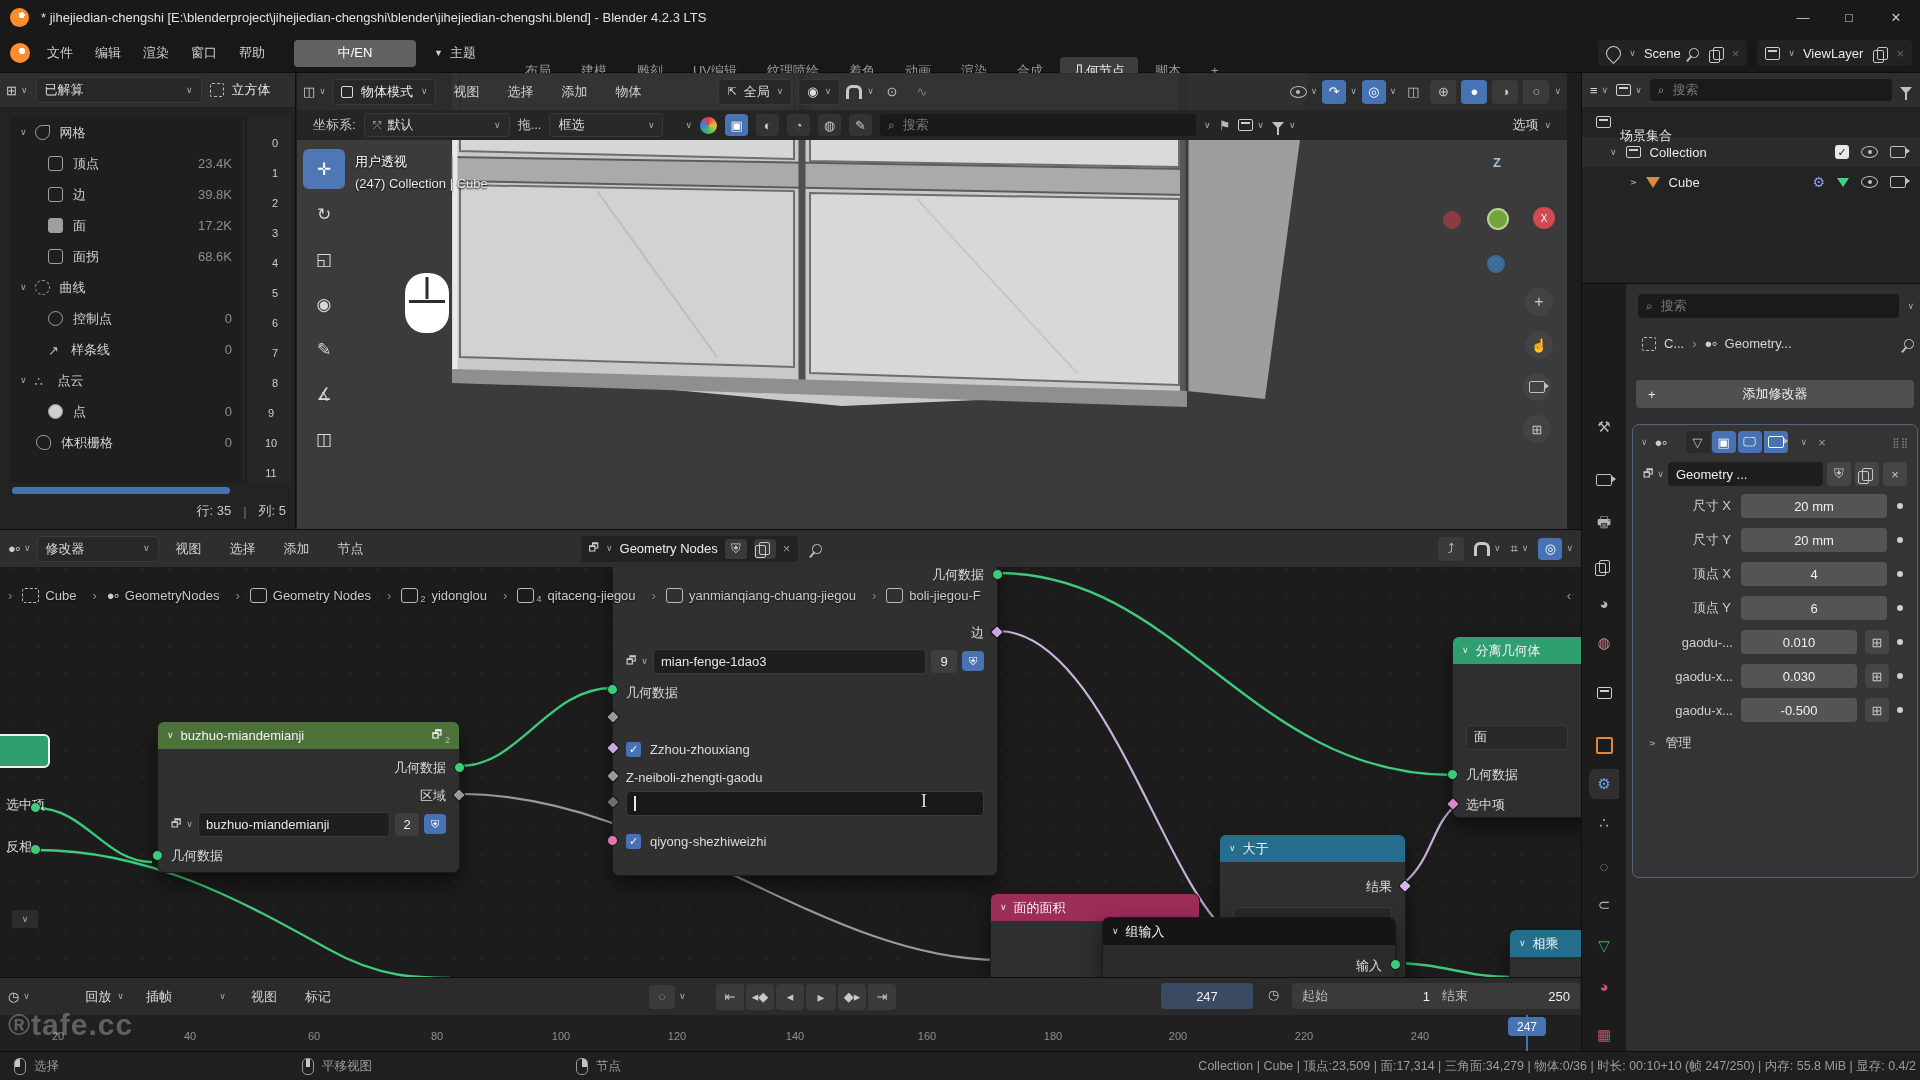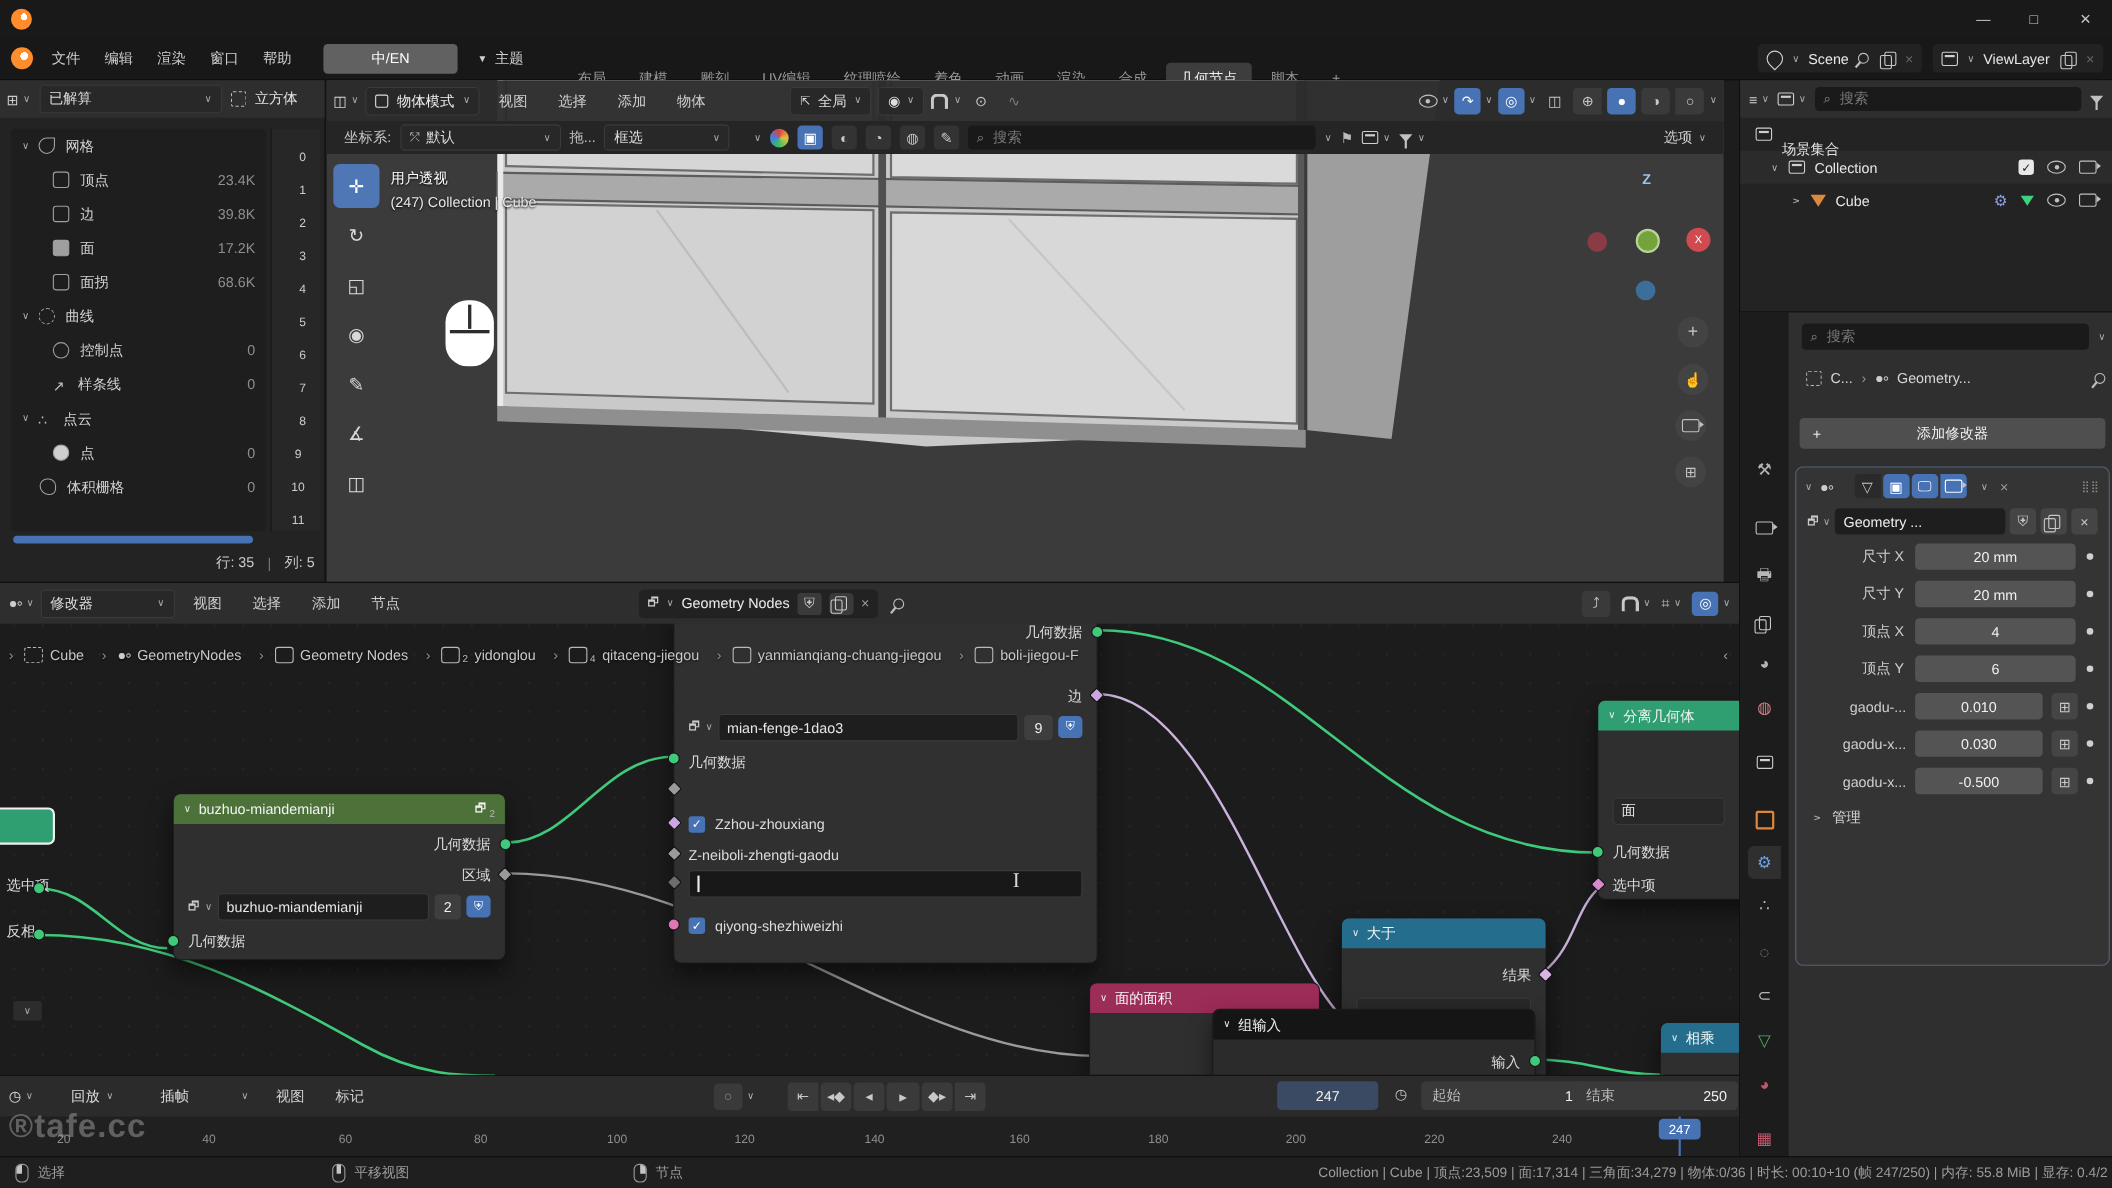--- a/index.html
+++ b/index.html
@@ -67,20 +67,21 @@
   .ptab{position:absolute;left:7px;width:30px;height:30px;display:flex;align-items:center;justify-content:center;font-size:15px;color:#b5b5b5;}
   .toolbtn{width:42px;height:40px;border-radius:6px;background:rgba(60,60,60,.85);display:flex;align-items:center;justify-content:center;color:#d8d8d8;font-size:17px;margin-bottom:5px;}
 </style>
 </head>
 <body>
 
 <div id="app">
 
   <div class="panel flex" style="left:0;top:0;width:1920px;height:34px;background:#191919;">
     <div style="width:19px;height:19px;margin:0 12px 0 10px;border-radius:50%;background:radial-gradient(circle at 62% 38%, #fff 0 3px, #ff8d2e 3px);"></div>
+    <div style="color:#e2e2e2;">* jihejiedian-chengshi [E:\blenderproject\jihejiedian-chengshi\blender\jihejiedian-chengshi.blend] - Blender 4.2.3 LTS</div>
     <div style="margin-left:auto;display:flex;height:34px;">
       <div class="icobtn" style="width:46px;">—</div>
       <div class="icobtn" style="width:46px;">□</div>
       <div class="icobtn" style="width:48px;">✕</div>
     </div>
   </div>
 
   <div class="panel flex" style="left:0;top:34px;width:1920px;height:39px;background:#181818;border-bottom:1px solid #0e0e0e;">
     <div style="width:20px;height:20px;margin:0 6px 0 10px;border-radius:50%;background:radial-gradient(circle at 60% 40%, #fff 0 3.5px, #ff8d2e 3.5px);"></div>
     <div class="menu">文件</div>
@@ -757,21 +758,21 @@
       </div>
     </div>
   </div>
 
   <div class="panel" style="left:0;top:977px;width:1581px;height:74px;background:#2b2b2b;border-top:1px solid #0e0e0e;">
     <div class="abs flex" style="left:0;top:0;width:1581px;height:37px;gap:6px;padding:0 8px;box-sizing:border-box;">
       <div class="flex" style="gap:4px;">
           <span>◷</span>
           <span class="chev">∨</span>
         </div>
-      <div class="drop" style="width:80px;justify-content:center;background:transparent;border:none;">
+      <div class="drop" style="width:80px;justify-content:flex-end;background:transparent;border:none;">
         <span>回放</span>
           <span class="chev">∨</span>
       </div>
       <div class="drop" style="width:80px;justify-content:space-between;background:transparent;border:none;gap:32px;">
         <span>插帧</span>
           <span class="chev">∨</span>
       </div>
       <div class="menu">视图</div>
       <div class="menu">标记</div>
 

